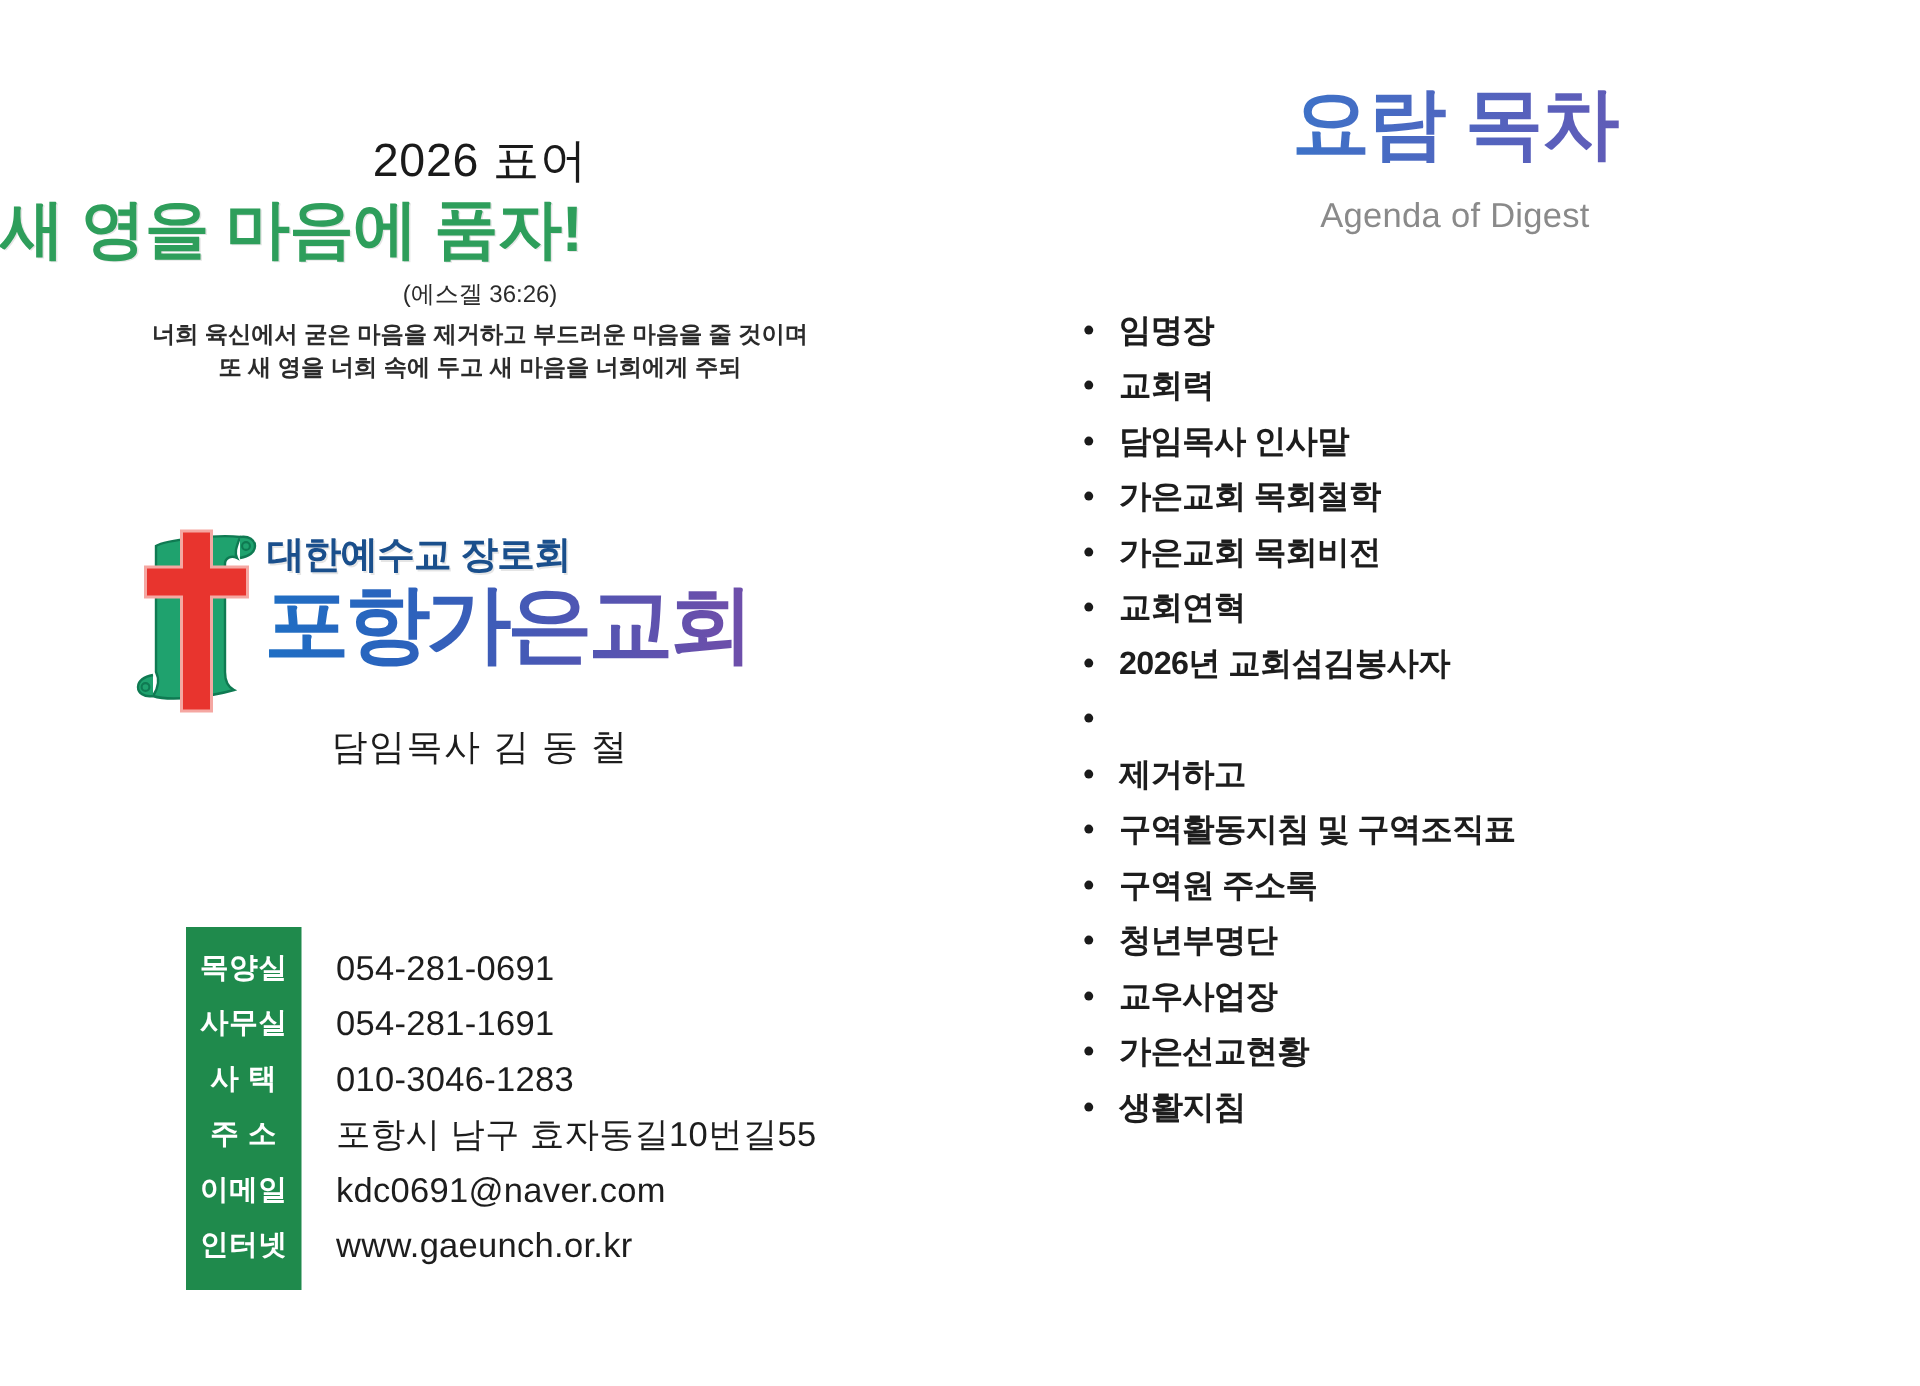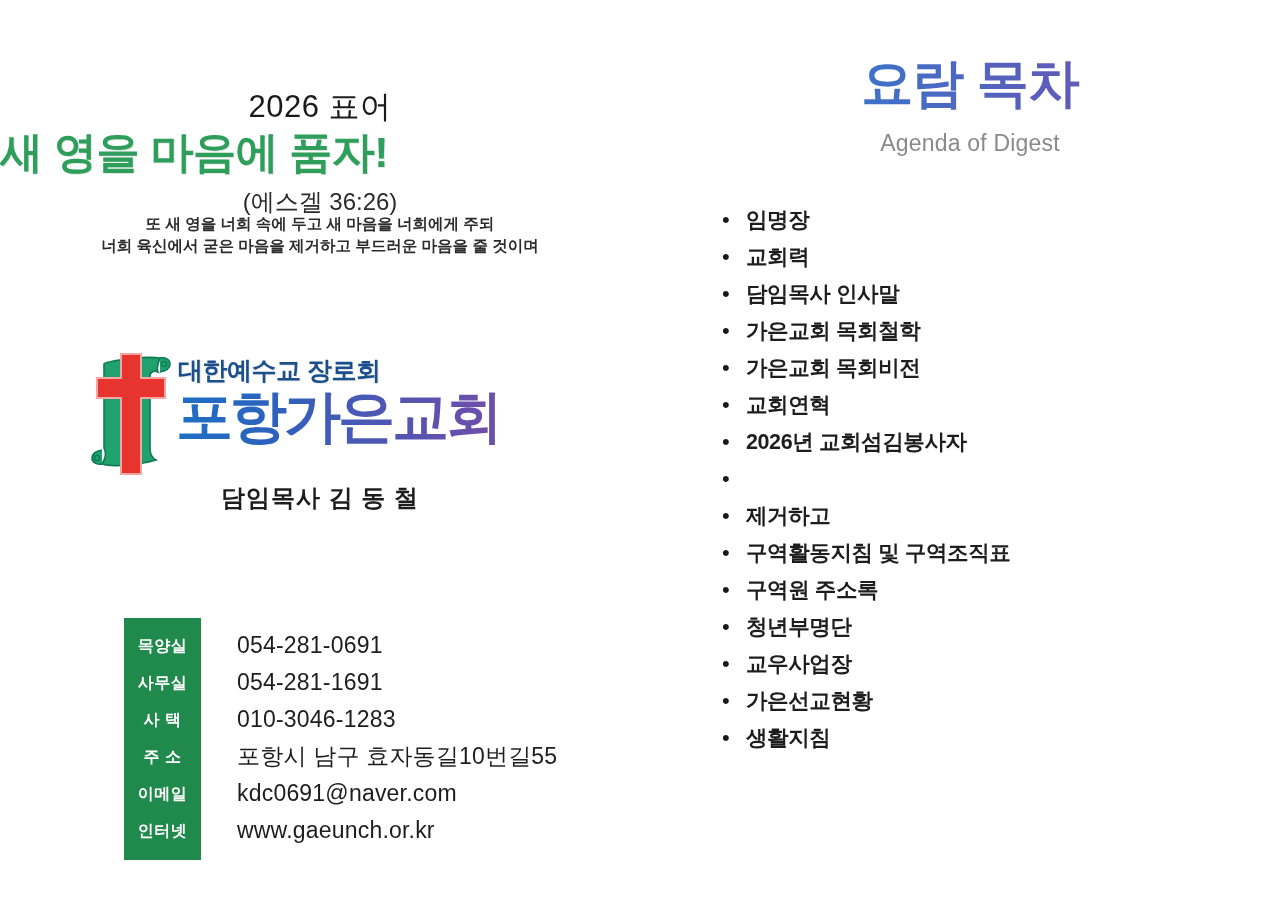--- a/index.html
+++ b/index.html
@@ -21,21 +21,21 @@
     letter-spacing:.5px;
   }
   .motto-main{
     position:absolute;left:0;top:124px;width:640px;
     font-size:43px;font-weight:800;color:#2e9e5b;
     letter-spacing:-0.5px;
     text-shadow:1px 1px 0 rgba(0,0,0,.10);
   }
   .verse-ref{
     position:absolute;left:0;top:186px;width:640px;
-    text-align:center;font-size:24px;font-weight:400;color:#2b2b2b;
+    text-align:center;font-size:16px;font-weight:400;color:#2b2b2b;
   }
   .verse-body{
     position:absolute;left:0;top:213px;width:640px;
     text-align:center;font-size:15.5px;font-weight:600;color:#2b2b2b;
     line-height:1.45;
   }
 
   
   .logo{position:absolute;left:80px;top:348px;width:490px;height:132px;}
   .logo-mark{position:absolute;left:0;top:0;width:104px;height:130px;}
@@ -47,34 +47,34 @@
   }
   .church-name{
     font-size:57px;font-weight:900;letter-spacing:-3px;line-height:1.05;
     margin:4px 0 0 0;
     background:linear-gradient(90deg,#1f6fc4 0%,#2a63bd 22%,#4d57b4 50%,#6a4fab 75%,#7b4fa8 100%);
     -webkit-background-clip:text;background-clip:text;
     -webkit-text-fill-color:transparent;color:#4d57b4;
   }
   .pastor{
     position:absolute;left:0;top:482px;width:640px;text-align:center;
-    font-size:24px;font-weight:700;color:#1d1d1d;letter-spacing:1px;
+    font-size:24px;font-weight:400;color:#1d1d1d;letter-spacing:1px;
   }
 
   
   .contact{position:absolute;left:124px;top:618px;}
   .contact-labels{
     position:absolute;left:0;top:0;width:77px;
     background:#1f8a4c;padding:9px 0 11px 0;
   }
   .c-label{
-    color:#ffffff;font-size:16px;font-weight:800;text-align:center;
+    color:#ffffff;font-size:19px;font-weight:800;text-align:center;
     height:37px;line-height:37px;letter-spacing:.5px;
   }
-  .contact-values{position:absolute;left:100px;top:0;padding:9px 0 11px 0;margin-left:13px;}
+  .contact-values{position:absolute;left:100px;top:0;padding:9px 0 11px 0;}
   .c-value{
     color:#1d1d1d;font-size:23px;font-weight:400;
     height:37px;line-height:37px;white-space:nowrap;letter-spacing:.2px;
   }
 
   
   .right{position:absolute;left:660px;top:0;width:620px;height:924px;}
   .toc-title{
     position:absolute;left:0;top:56px;width:620px;text-align:center;
     font-size:52px;font-weight:900;letter-spacing:-1px;line-height:1.05;
@@ -102,22 +102,22 @@
 <body>
 
 <div class="page">
 
   <div class="left">
 
     <div class="motto-year">2026 표어</div>
     <div class="motto-main">새 영을 마음에 품자!</div>
     <div class="verse-ref">(에스겔 36:26)</div>
     <div class="verse-body">
+      <div>너희 육신에서 굳은 마음을 제거하고 부드러운 마음을 줄 것이며</div>
       <div>또 새 영을 너희 속에 두고 새 마음을 너희에게 주되</div>
-      <div>너희 육신에서 굳은 마음을 제거하고 부드러운 마음을 줄 것이며</div>
     </div>
 
     <div class="logo">
       <div class="logo-mark">
         <svg viewBox="0 0 104 130" width="104" height="130" aria-hidden="true">
 
           <path d="M24 16 C30 12 66 8 80 10 C78 16 76 20 78 24 C74 22 70 24 70 28
                    L70 100 C70 106 72 110 76 112 C62 116 34 120 22 116
                    C26 110 26 104 24 100 Z" fill="#1fa26e" stroke="#0f7a52" stroke-width="1.6"></path>
           <path d="M80 10 C86 9 90 12 90 16 C90 20 86 23 80 24" fill="#1fa26e" stroke="#0f7a52" stroke-width="1.6"></path>

